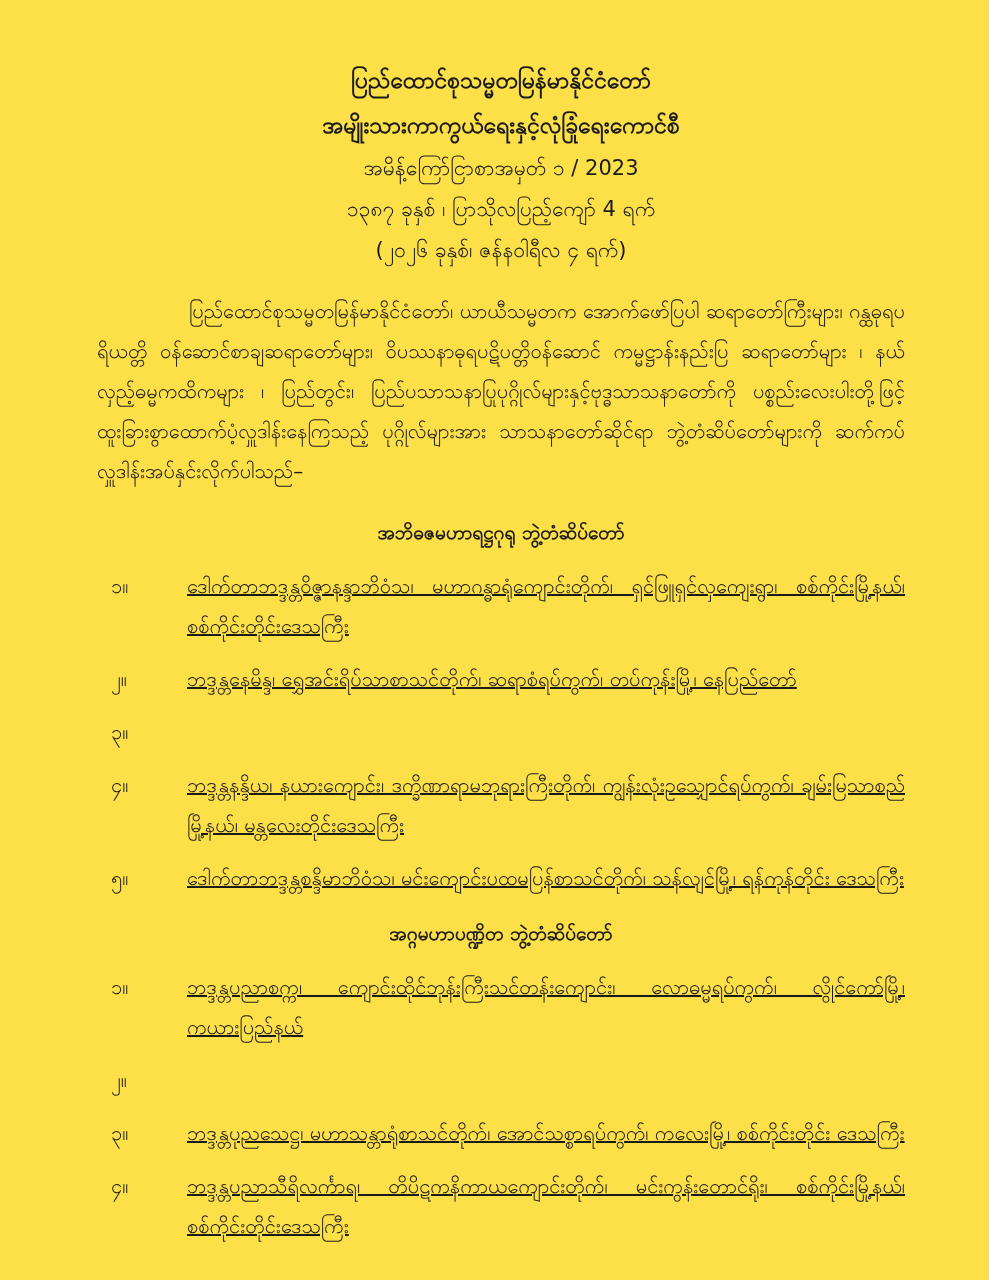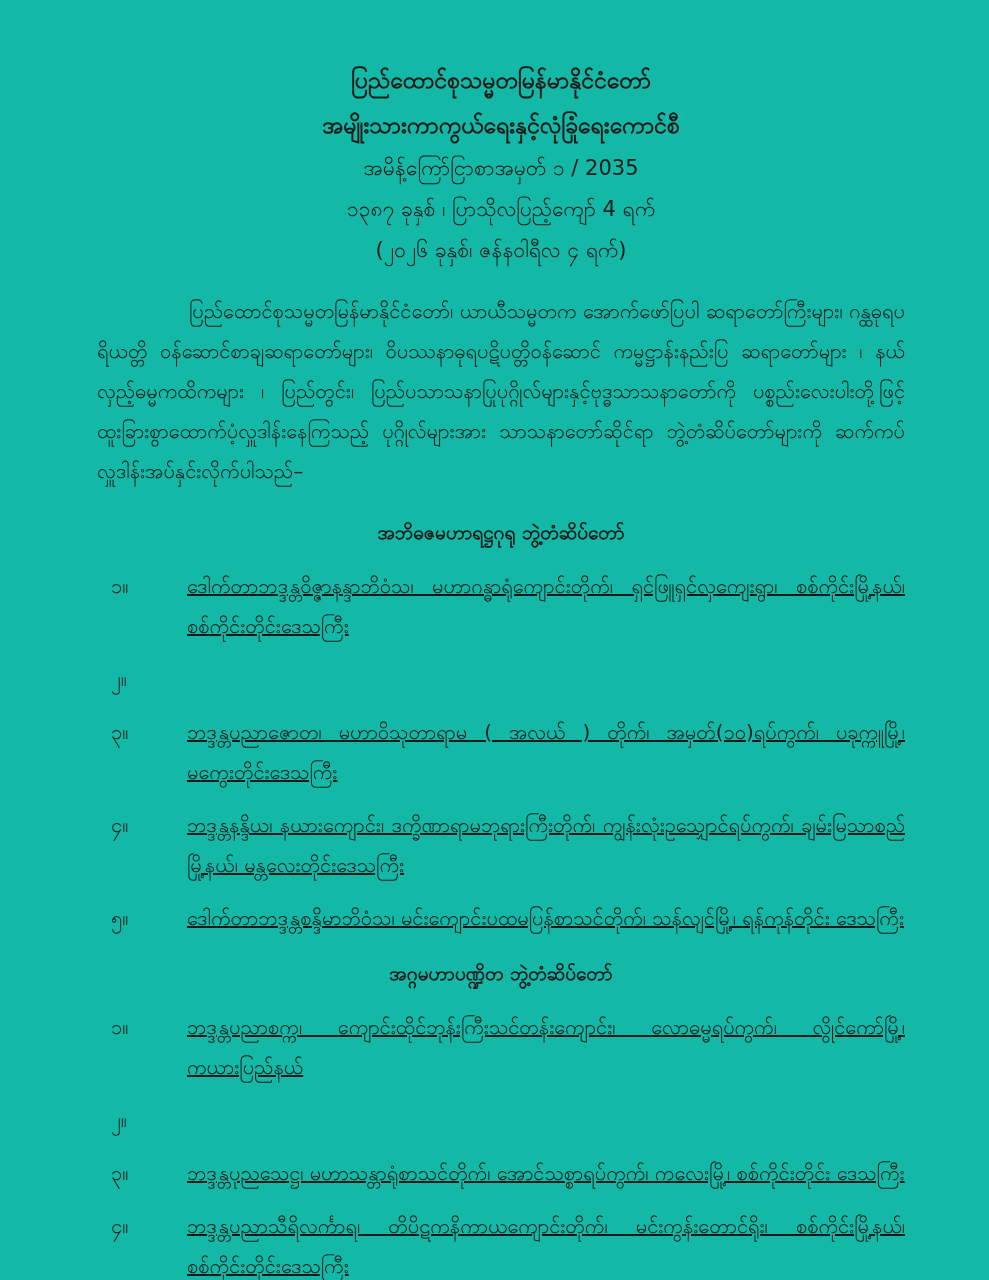--- a/index.html
+++ b/index.html
@@ -5,21 +5,21 @@
   html, body {
     margin: 0;
     padding: 0;
     background: #e8e8e8;
   }
   .page {
     position: relative;
     width: 989px;
     height: 1280px;
     margin: 0 auto;
-    background: #14b8a6;
+    background: #fde047;
     color: #1b1b1b;
     font-family: "DejaVu Sans", "Liberation Sans", sans-serif;
     overflow: hidden;
     box-sizing: border-box;
     padding: 58px 84px 20px 97px;
   }
   .doc-header { text-align: center; }
   .doc-header .h-line {
     line-height: 41px;
     font-size: 21px;
@@ -63,40 +63,40 @@
   }
 </style>
 </head>
 <body>
 
 <div class="page">
 
   <div class="doc-header">
     <div class="h-line title">ပြည်ထောင်စုသမ္မတမြန်မာနိုင်ငံတော်</div>
     <div class="h-line title">အမျိုးသားကာကွယ်ရေးနှင့်လုံခြုံရေးကောင်စီ</div>
-    <div class="h-line">အမိန့်ကြော်ငြာစာအမှတ် ၁ / 2035</div>
+    <div class="h-line">အမိန့်ကြော်ငြာစာအမှတ် ၁ / 2023</div>
     <div class="h-line">၁၃၈၇ ခုနှစ် ၊ ပြာသိုလပြည့်ကျော် 4 ရက်</div>
     <div class="h-line">(၂၀၂၆ ခုနှစ်၊ ဇန်နဝါရီလ ၄ ရက်)</div>
   </div>
 
   <p class="intro">ပြည်ထောင်စုသမ္မတမြန်မာနိုင်ငံတော်၊ ယာယီသမ္မတက အောက်ဖော်ပြပါ ဆရာတော်ကြီးများ၊ ဂန္ထဓုရပရိယတ္တိ ဝန်ဆောင်စာချဆရာတော်များ၊ ဝိပဿနာဓုရပဋိပတ္တိဝန်ဆောင် ကမ္မဋ္ဌာန်းနည်းပြ ဆရာတော်များ ၊ နယ်လှည့်ဓမ္မကထိကများ ၊ ပြည်တွင်း၊ ပြည်ပသာသနာပြုပုဂ္ဂိုလ်များနှင့်ဗုဒ္ဓသာသနာတော်ကို ပစ္စည်းလေးပါးတို့ဖြင့် ထူးခြားစွာထောက်ပံ့လှူဒါန်းနေကြသည့် ပုဂ္ဂိုလ်များအား သာသနာတော်ဆိုင်ရာ ဘွဲ့တံဆိပ်တော်များကို ဆက်ကပ်လှူဒါန်းအပ်နှင်းလိုက်ပါသည်–</p>
 
   <div class="section-heading">အဘိဓဇမဟာရဋ္ဌဂုရု ဘွဲ့တံဆိပ်တော်</div>
 
   <div class="award-list">
     <div class="award-item">
       <span class="num">၁။</span>
       <span class="itext">ဒေါက်တာဘဒ္ဒန္တဝိဇ္ဇာနန္ဒာဘိဝံသ၊ မဟာဂန္ဓာရုံကျောင်းတိုက်၊ ရှင်ဖြူရှင်လှကျေးရွာ၊ စစ်ကိုင်းမြို့နယ်၊ စစ်ကိုင်းတိုင်းဒေသကြီး</span>
     </div>
     <div class="award-item">
       <span class="num">၂။</span>
+      <span class="itext">ဘဒ္ဒန္တနေမိန္ဒ၊ ရွှေအင်းရိပ်သာစာသင်တိုက်၊ ဆရာစံရပ်ကွက်၊ တပ်ကုန်းမြို့၊ နေပြည်တော်</span>
     </div>
     <div class="award-item">
       <span class="num">၃။</span>
-      <span class="itext">ဘဒ္ဒန္တပညာဇောတ၊ မဟာဝိသုတာရာမ ( အလယ် ) တိုက်၊ အမှတ်(၁၀)ရပ်ကွက်၊ ပခုက္ကူမြို့၊ မကွေးတိုင်းဒေသကြီး</span>
     </div>
     <div class="award-item">
       <span class="num">၄။</span>
       <span class="itext">ဘဒ္ဒန္တနန္ဒိယ၊ နယားကျောင်း၊ ဒက္ခိဏာရာမဘုရားကြီးတိုက်၊ ကျွန်းလုံးဥသျှောင်ရပ်ကွက်၊ ချမ်းမြသာစည်မြို့နယ်၊ မန္တလေးတိုင်းဒေသကြီး</span>
     </div>
     <div class="award-item">
       <span class="num">၅။</span>
       <span class="itext">ဒေါက်တာဘဒ္ဒန္တစန္ဒိမာဘိဝံသ၊ မင်းကျောင်းပထမပြန်စာသင်တိုက်၊ သန်လျင်မြို့၊ ရန်ကုန်တိုင်း ဒေသကြီး</span>
     </div>
   </div>

